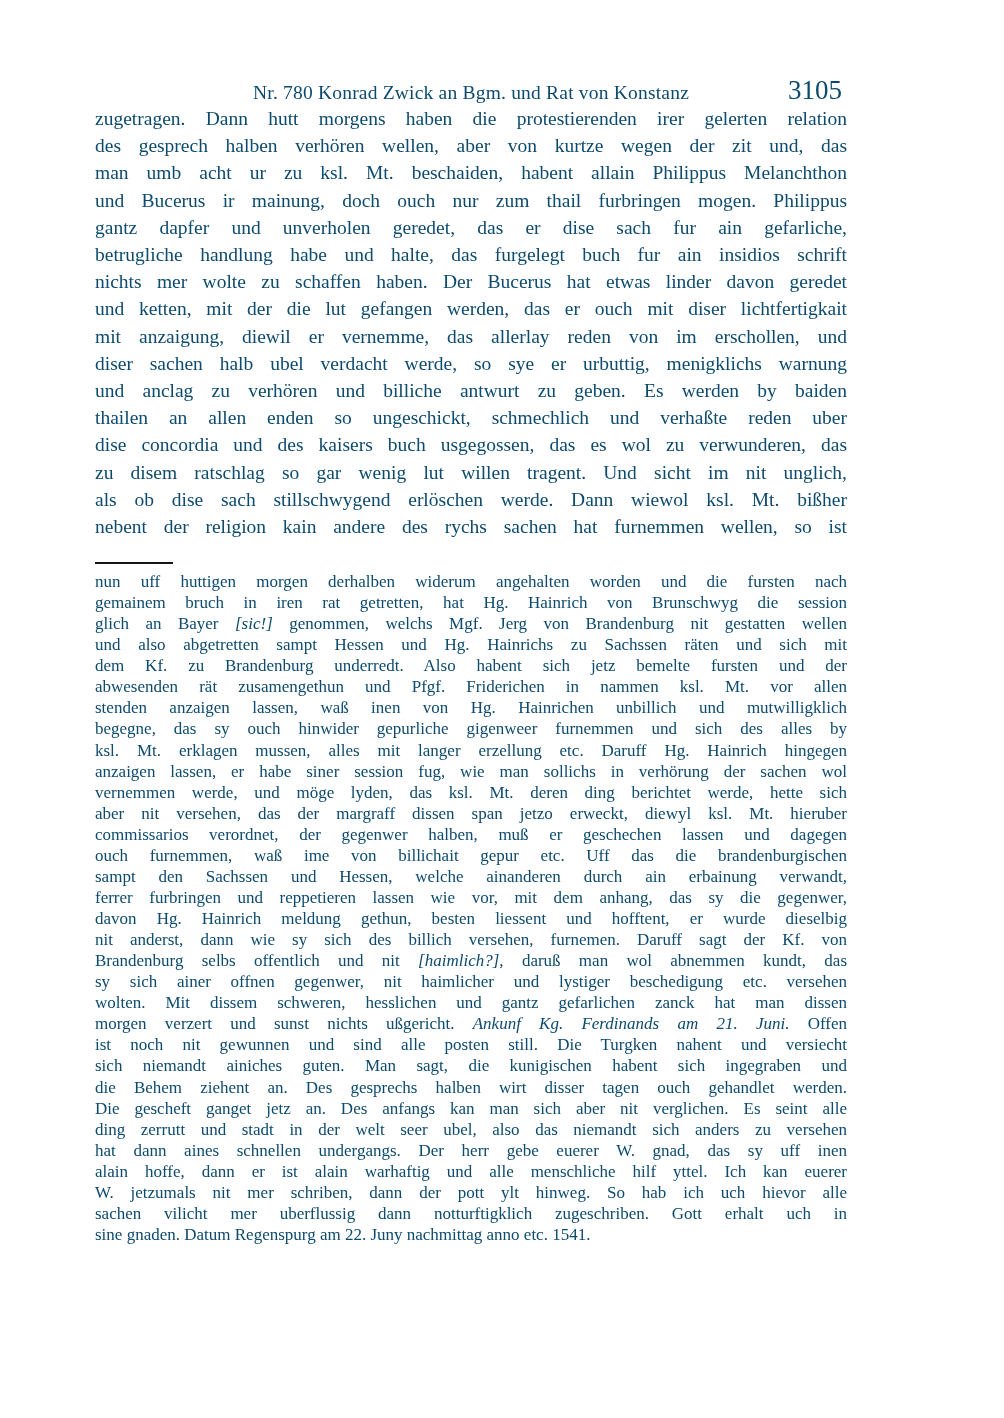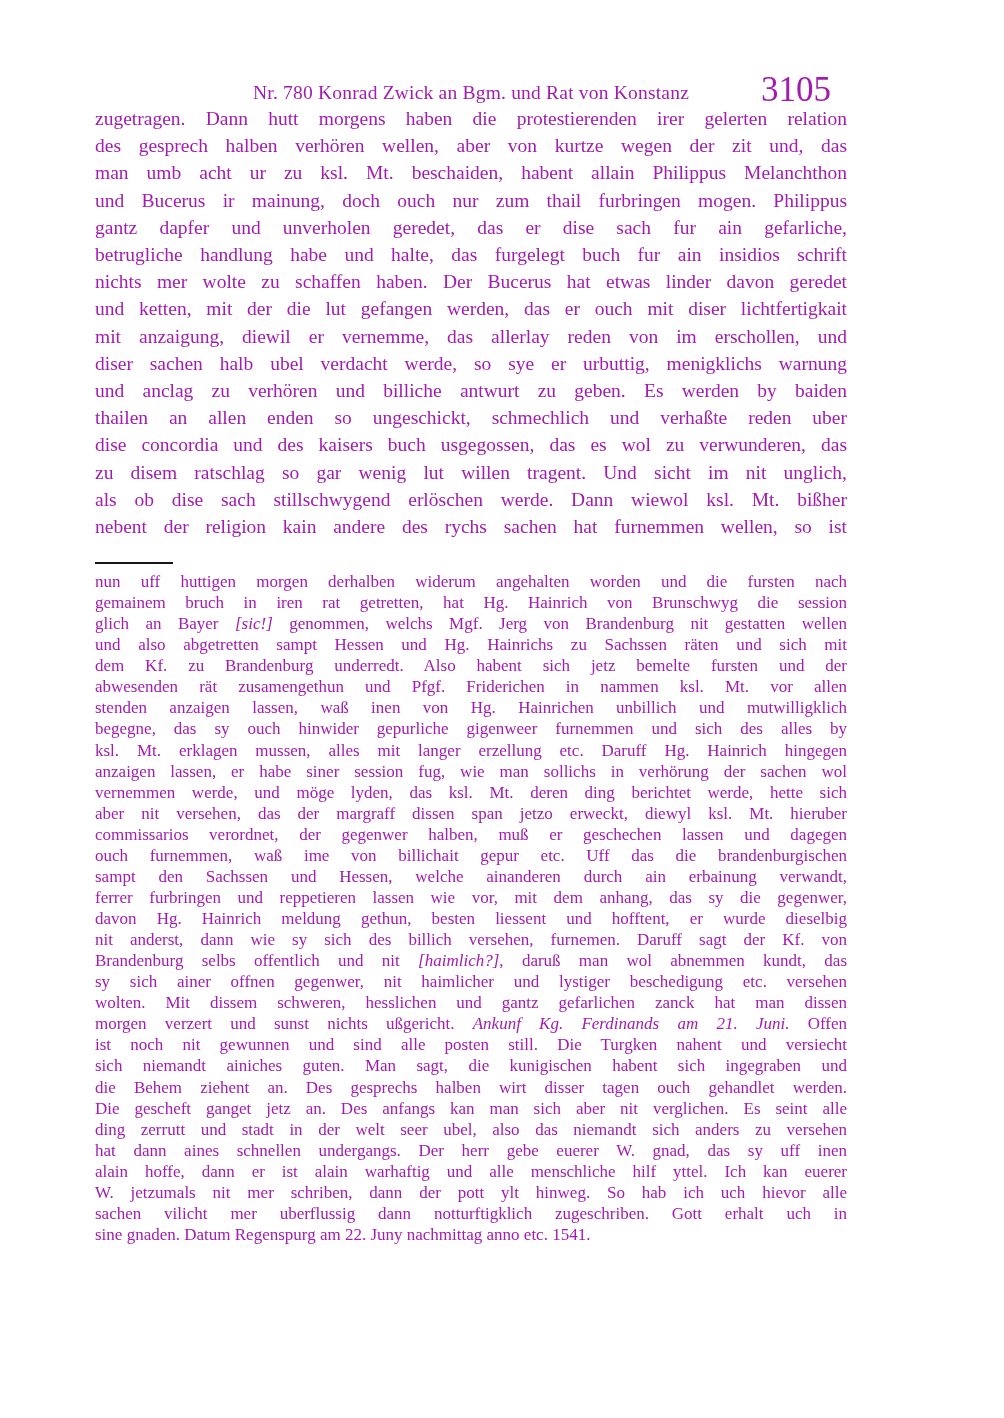--- a/index.html
+++ b/index.html
@@ -6,44 +6,44 @@
     margin: 0;
     padding: 0;
     background: #e8e8e8;
   }
   .page {
     position: relative;
     width: 1004px;
     height: 1418px;
     margin: 0 auto;
     background: #ffffff;
-    color: #a21caf;
+    color: #0c4a6e;
     font-family: "Liberation Serif", serif;
     overflow: hidden;
   }
   .running-header {
     position: absolute;
     left: 95px;
     top: 80px;
     width: 752px;
     height: 32px;
   }
   .header-title {
     display: block;
     text-align: center;
     font-size: 19.5px;
     line-height: 26px;
     letter-spacing: 0.2px;
     white-space: nowrap;
   }
   .page-number {
     position: absolute;
-    right: 16px;
+    right: 5px;
     top: -6px;
-    font-size: 35px;
+    font-size: 27px;
     line-height: 32px;
   }
   .body-text {
     position: absolute;
     left: 95px;
     top: 105px;
     width: 752px;
     font-size: 19.5px;
     line-height: 27.2px;
     hyphens: none;

